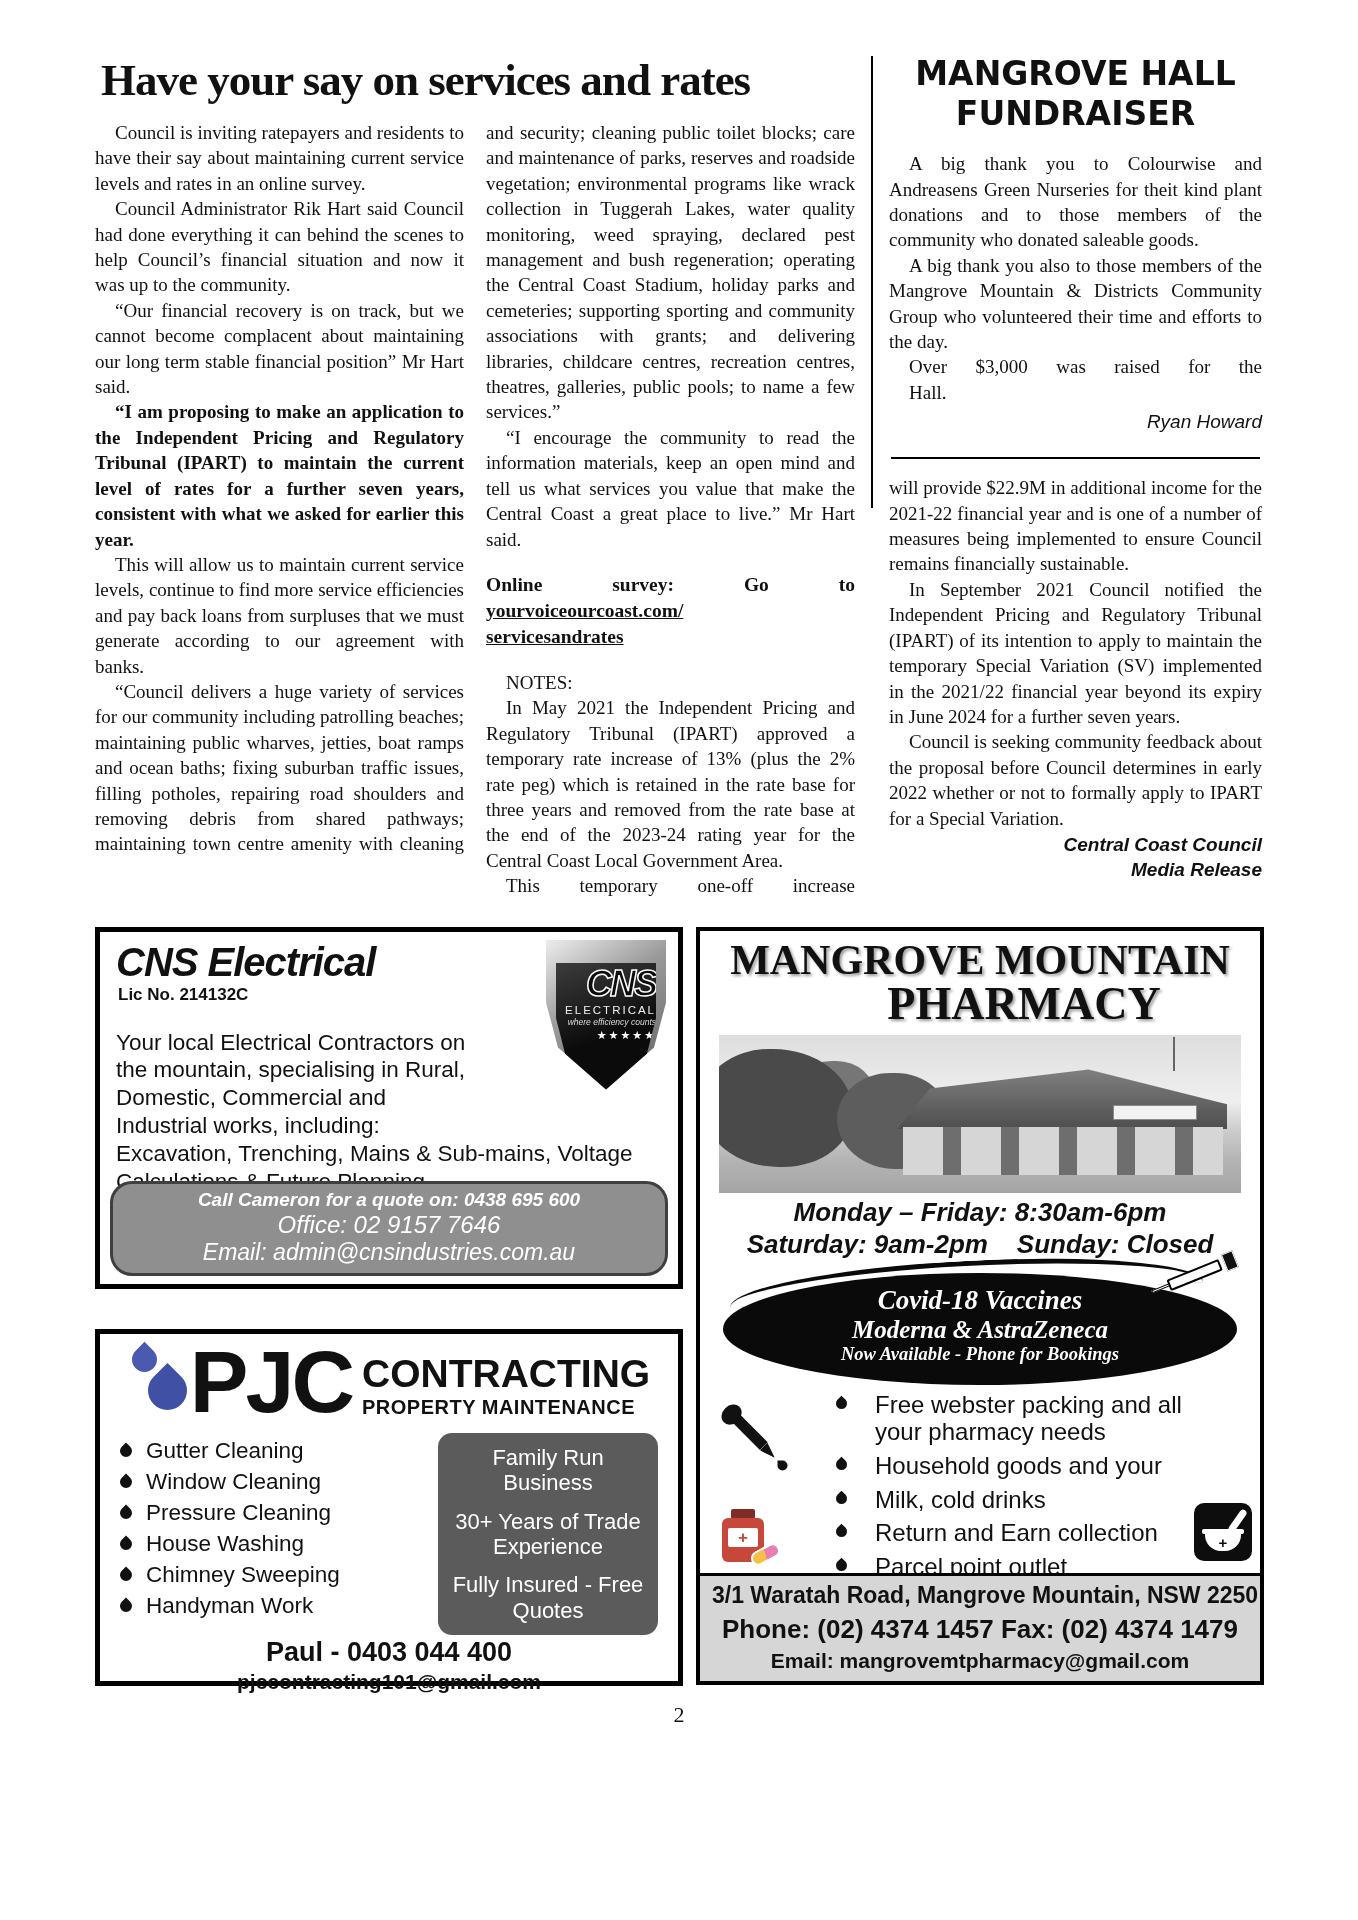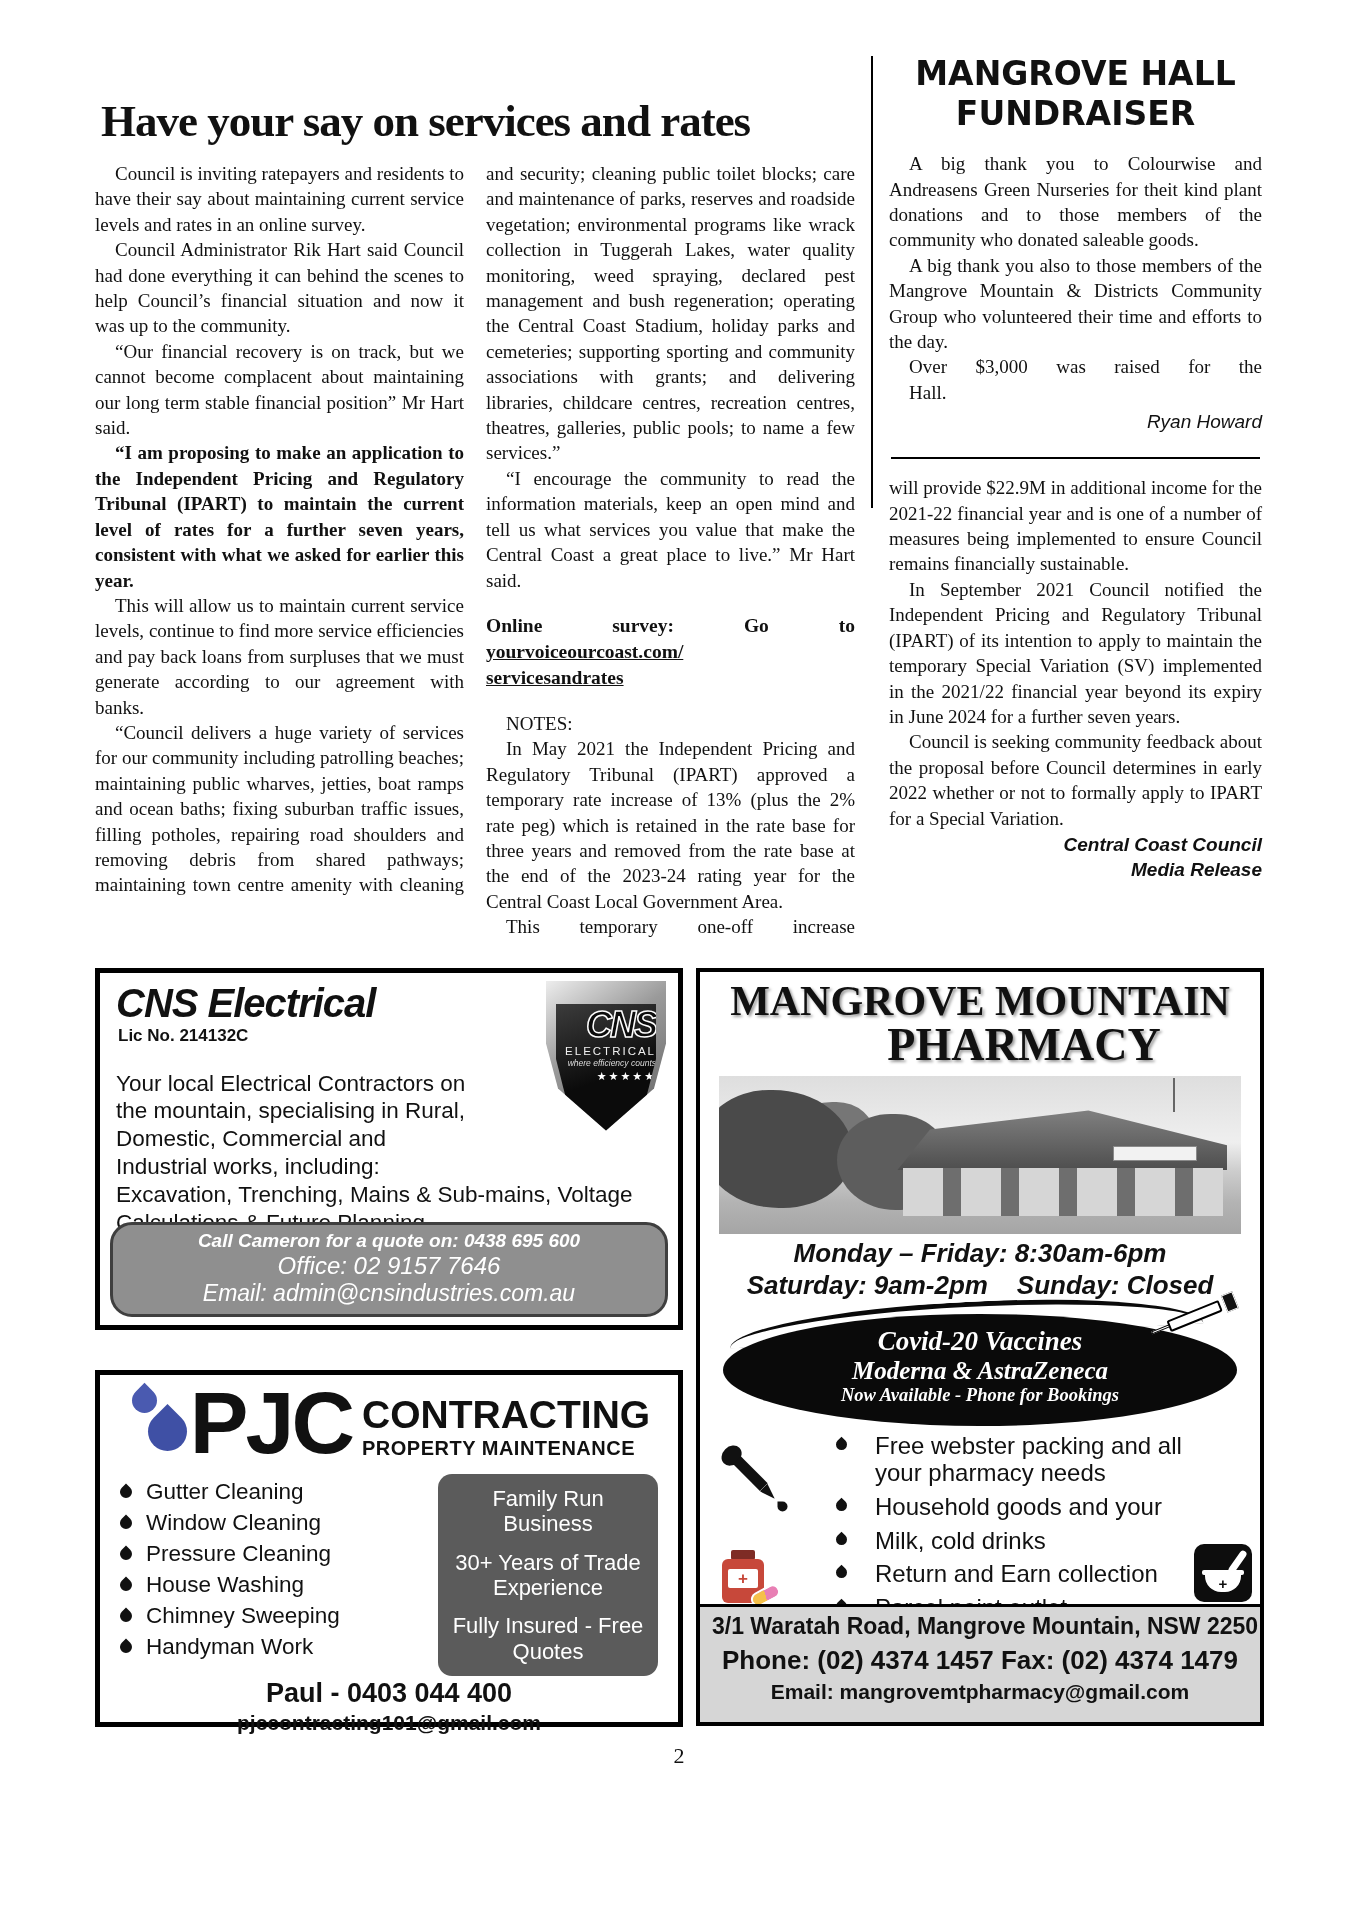--- a/index.html
+++ b/index.html
@@ -3,21 +3,21 @@
 <meta charset="utf-8">
 <style>
   * { box-sizing: border-box; margin: 0; padding: 0; }
   body { background:#e9e9e9; }
   .page { width:1358px; height:1920px; background:#fff; position:relative;
           font-family:"Liberation Serif", serif; color:#111; margin:0 auto; overflow:hidden; }
   .content { padding:54px 95px 0; }
 
   
   .top { display:flex; }
-  .main-art { width:760px; flex:none;margin-top:41px; }
+  .main-art { width:760px; flex:none; }
   .headline { font-size:45px; font-weight:bold; letter-spacing:-1px; margin:0 0 14px 6px; white-space:nowrap; }
   .cols { display:flex; gap:22px; }
   .colA { width:369px; flex:none; }
   p.body { font-size:19px; line-height:25.4px; text-align:justify; text-indent:20px; }
   p.noindent { text-indent:0; }
   .fj { text-align:justify; text-align-last:justify; }
   .survey { margin:20px 0 18px; font-weight:bold; font-size:19.5px; line-height:26px; }
   .survey-lead { display:block; text-align:justify; text-align-last:justify; }
   .survey-link { display:block; text-decoration:underline; cursor:pointer; }
   .notes-head { margin-top:20px; }
@@ -164,21 +164,21 @@
   .pestle { position:absolute; right:11px; top:5px; width:7px; height:26px; background:#fff;
             border-radius:4px; transform:rotate(35deg); }
   .bowl { position:absolute; left:11px; bottom:10px; width:36px; height:17px; background:#fff;
           border-radius:0 0 16px 16px; }
   .bowl-rim { position:absolute; left:8px; bottom:27px; width:42px; height:5px; background:#fff;
               border-radius:2px; }
   .mortar-cross { position:absolute; left:50%; bottom:10px; transform:translateX(-50%);
                   color:#0d0d0d; font-weight:bold; font-size:15px; }
   .mortar-cross::after { content:"+"; }
   .pharm-foot { position:absolute; left:0; right:0; bottom:0; background:#d6d6d6;
-                border-top:3px solid #000; padding:6px 0 18px; }
+                border-top:3px solid #000; padding:6px 0 8px; }
   .pf-addr { font-size:23px; font-weight:bold; text-align:left; padding-left:12px; }
   .pf-phone { font-size:26px; font-weight:bold; text-align:center; margin-top:5px; }
   .pf-email { font-size:21px; font-weight:bold; text-align:center; margin-top:4px; }
 
   .page-num { text-align:center; font-size:22px; margin-top:16px; }
 </style>
 </head>
 <body>
 
 <div class="page">
@@ -335,21 +335,21 @@
         </div>
 
         <div class="hours">
           <div>Monday – Friday: 8:30am-6pm</div>
           <div class="prewrap">Saturday: 9am-2pm    Sunday: Closed</div>
         </div>
 
         <div class="covid-wrap">
           <div class="swoosh"></div>
           <div class="covid">
-            <div class="covid-1">Covid-20 Vaccines</div>
+            <div class="covid-1">Covid-18 Vaccines</div>
             <div class="covid-2">Moderna &amp; AstraZeneca</div>
             <div class="covid-3">Now Available - Phone for Bookings</div>
           </div>
           <div class="syringe">
             <div class="syr-needle"></div>
             <div class="syr-body"></div>
             <div class="syr-plunger"></div>
           </div>
         </div>
 

